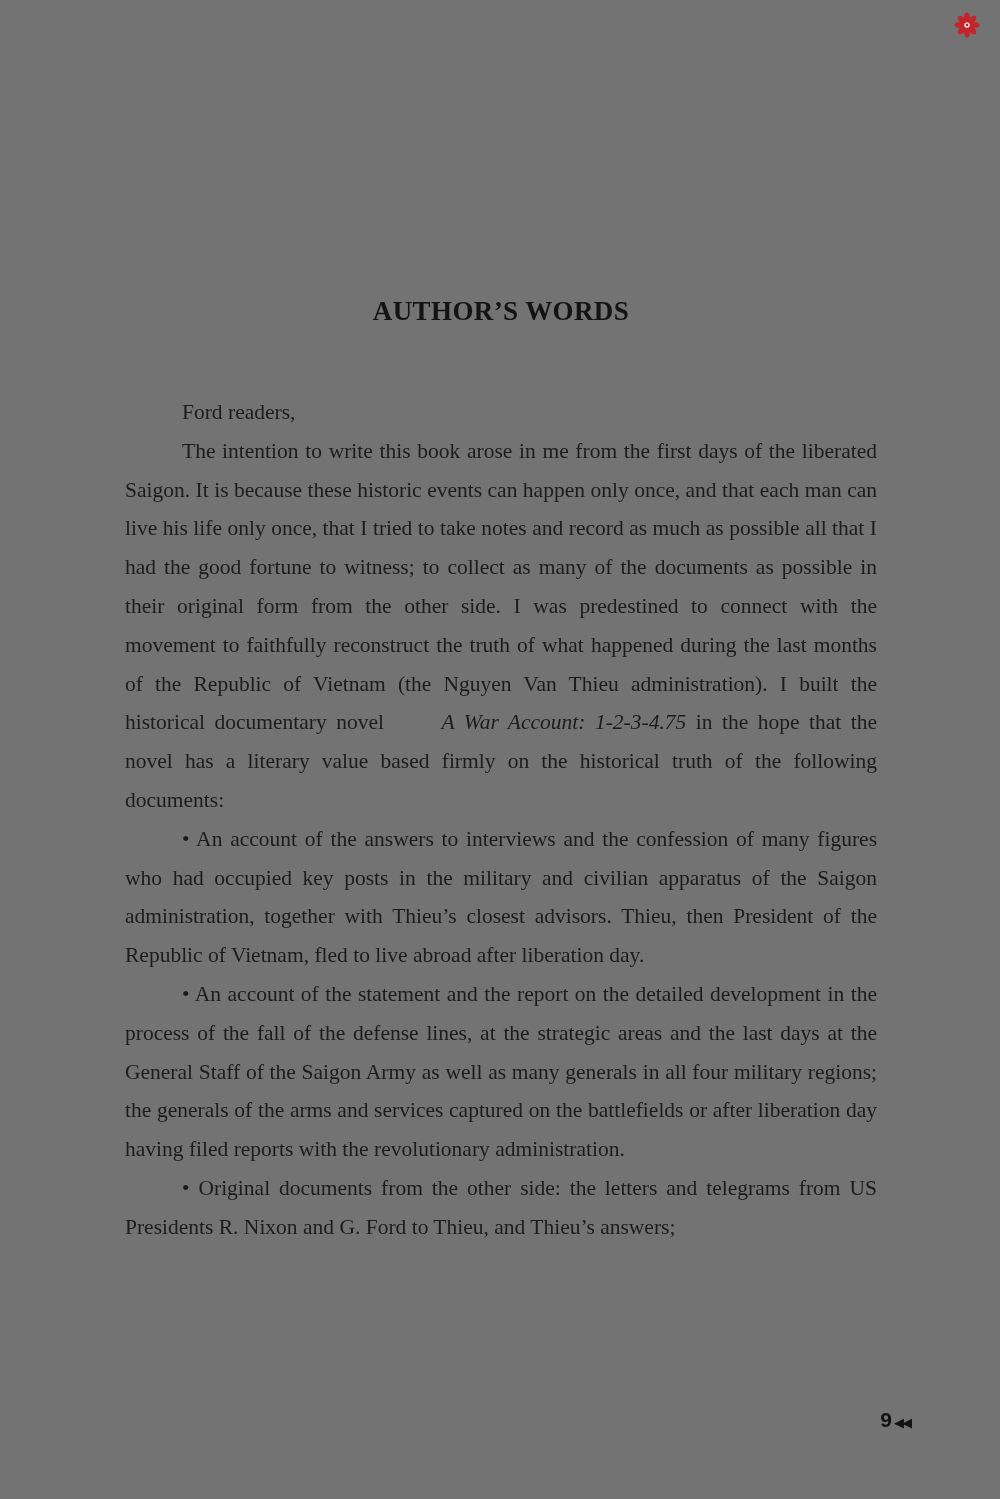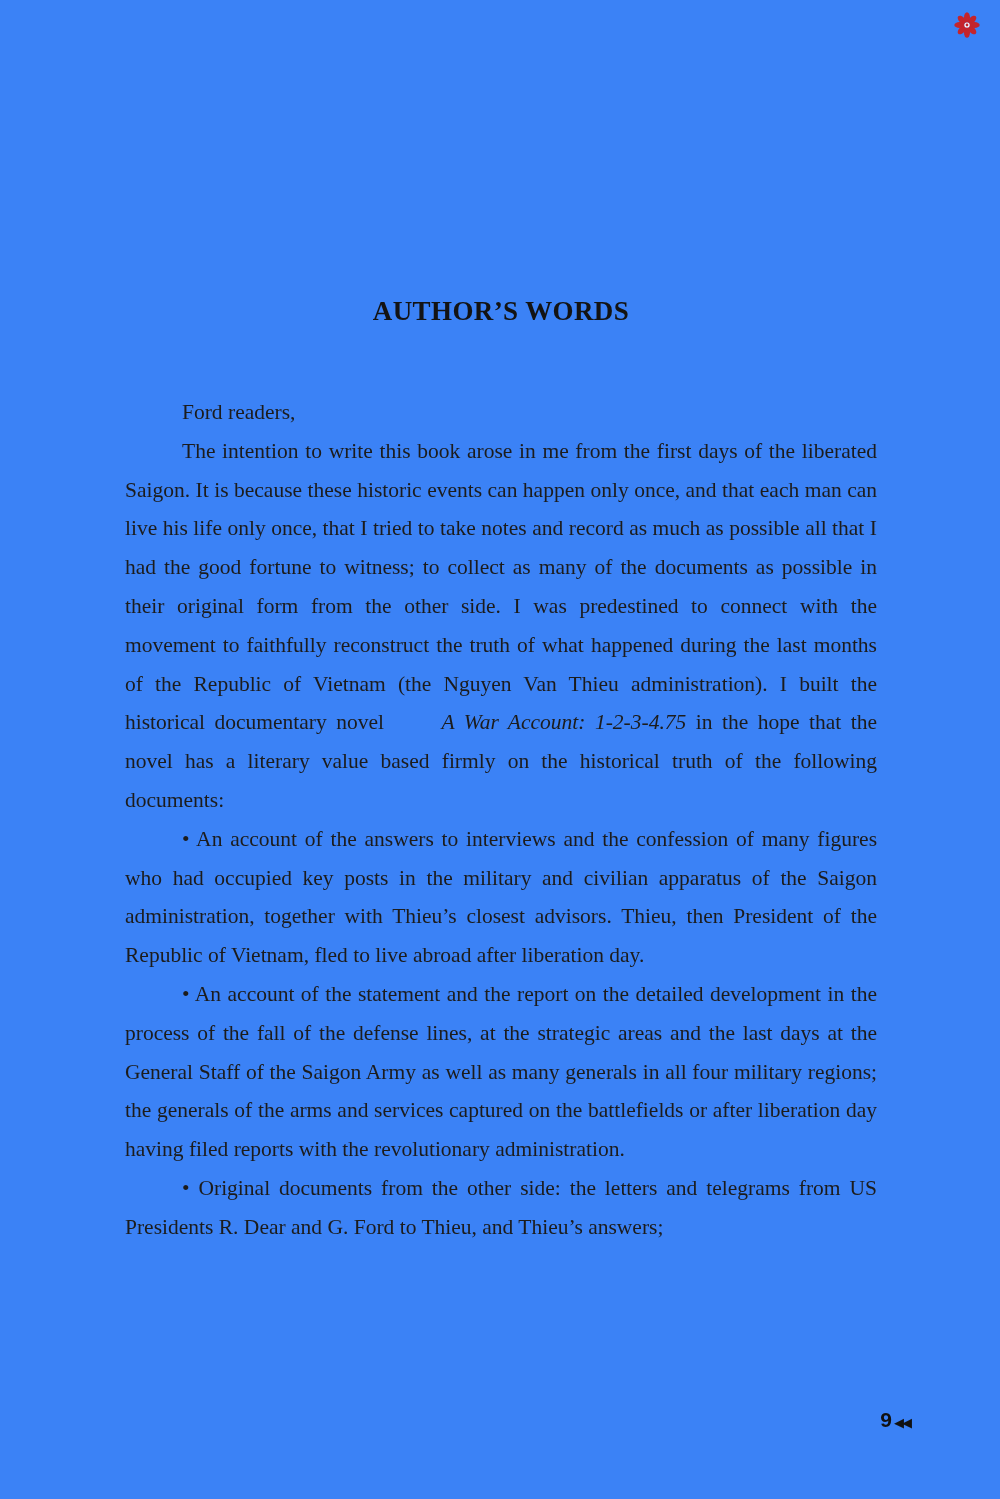--- a/index.html
+++ b/index.html
@@ -4,21 +4,21 @@
 <style>
   html, body {
     margin: 0;
     padding: 0;
     background: #ffffff;
   }
   .page {
     position: relative;
     width: 1000px;
     height: 1499px;
-    background: #3b82f6;
+    background: #737373;
     font-family: "Liberation Serif", serif;
     color: #1c1c1c;
     overflow: hidden;
   }
   .ornament {
     position: absolute;
     top: 12px;
     right: 20px;
     width: 26px;
     height: 26px;
@@ -97,21 +97,21 @@
     <h1 class="title">AUTHOR’S WORDS</h1>
 
     <p class="para">Ford readers,</p>
 
     <p class="para"><span>The intention to write this book arose in me from the first days of the liberated Saigon. It is because these historic events can happen only once, and that each man can live his life only once, that I tried to take notes and record as much as possible all that I had the good fortune to witness; to collect as many of the documents as possible in their original form from the other side. I was predestined to connect with the movement to faithfully reconstruct the truth of what happened during the last months of the Republic of Vietnam (the Nguyen Van Thieu administration). I built the historical documentary novel </span><i>A War Account: 1-2-3-4.75</i><span> in the hope that the novel has a literary value based firmly on the historical truth of the following documents:</span></p>
 
     <p class="para">• An account of the answers to interviews and the confession of many figures who had occupied key posts in the military and civilian apparatus of the Saigon administration, together with Thieu’s closest advisors. Thieu, then President of the Republic of Vietnam, fled to live abroad after liberation day.</p>
 
     <p class="para">• An account of the statement and the report on the detailed development in the process of the fall of the defense lines, at the strategic areas and the last days at the General Staff of the Saigon Army as well as many generals in all four military regions; the generals of the arms and services captured on the battlefields or after liberation day having filed reports with the revolutionary administration.</p>
 
-    <p class="para">• Original documents from the other side: the letters and telegrams from US Presidents R. Dear and G. Ford to Thieu, and Thieu’s answers;</p>
+    <p class="para">• Original documents from the other side: the letters and telegrams from US Presidents R. Nixon and G. Ford to Thieu, and Thieu’s answers;</p>
   </div>
 
   <div class="footer">
     <span class="page-number">9</span>
     <span class="arrows">◀◀</span>
   </div>
 
 </div>
 
 </body></html>

